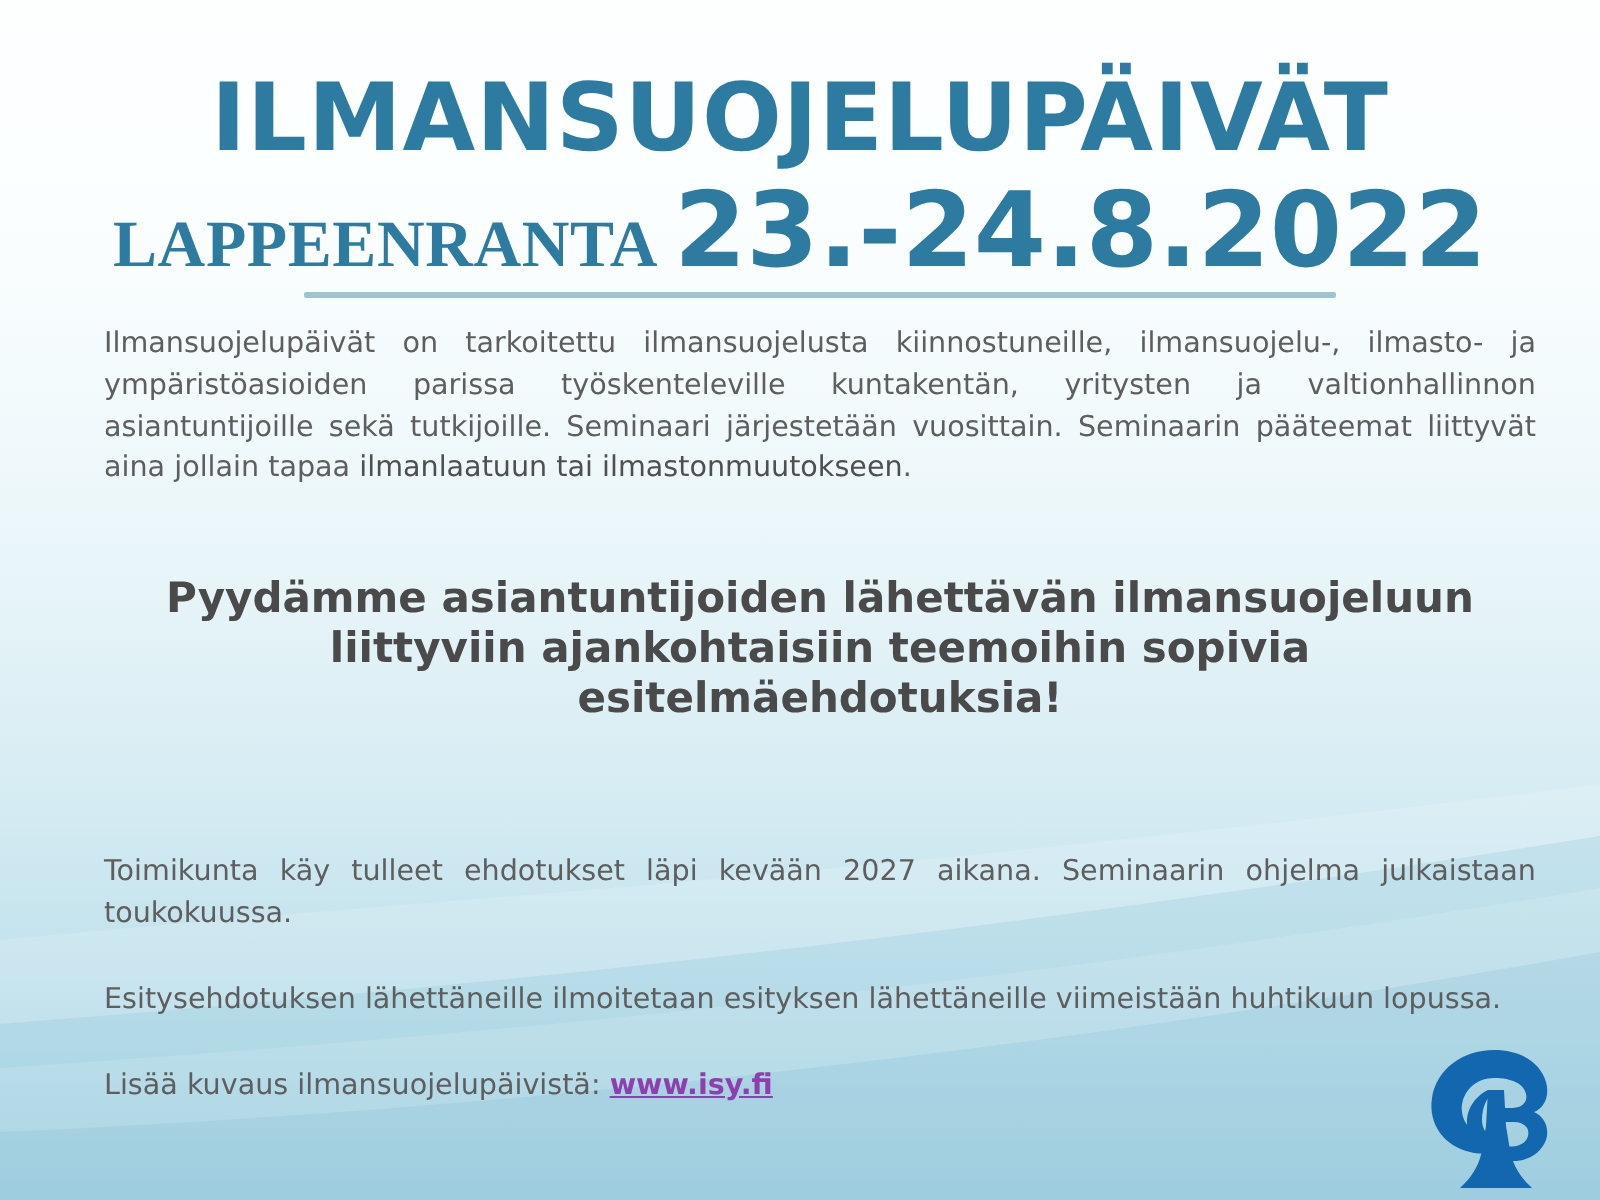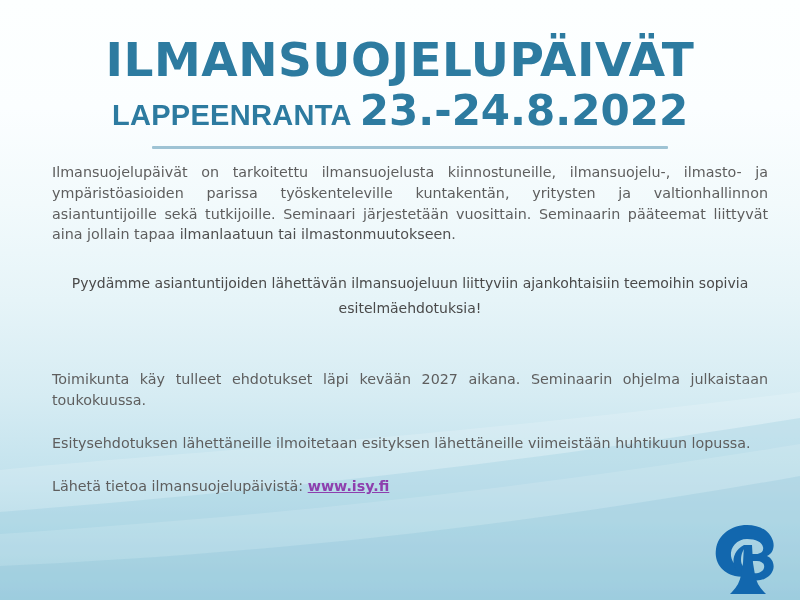--- a/index.html
+++ b/index.html
@@ -53,31 +53,31 @@
     color: #2d7ba0;
     margin: 0;
     white-space: nowrap;
   }
   #subtitle-line {
     margin: 6px 0 0 0;
     line-height: 1.0;
     white-space: nowrap;
   }
   #subtitle-city {
-    font-family: Liberation Sans, sans-serif;
-    font-weight: bold;
-    font-size: 29px;
+    font-family: Liberation Serif, serif;
+    font-weight: bold;
+    font-size: 33px;
     letter-spacing: 0.3px;
     color: #2d7ba0;
     vertical-align: baseline;
   }
   #subtitle-date {
     font-family: "DejaVu Sans", sans-serif;
     font-weight: bold;
-    font-size: 42px;
+    font-size: 52px;
     letter-spacing: 0px;
     color: #2d7ba0;
     vertical-align: baseline;
     margin-left: 8px;
   }
 
   #title-divider {
     position: absolute;
     left: 152px;
     top: 146px;
@@ -104,24 +104,24 @@
     text-align: justify;
     color: #5e5e5e;
   }
   p.para.last-left {
     text-align: left;
   }
   .spacer-md { height: 22px; }
   .spacer-lg { height: 26px; }
 
   #highlight-para {
-    margin: 0;
+    margin: 16px;
     text-align: center;
-    font-weight: normal;
-    font-size: 14px;
+    font-weight: bold;
+    font-size: 21px;
     line-height: 25px;
     color: #4a4a4a;
   }
 
   .bold-inline {
     font-weight: normal;
     color: #4f4f4f;
   }
 
   a.link-email {
@@ -179,21 +179,21 @@
     <div class="spacer-md"></div>
 
     <p class="para">Toimikunta käy tulleet ehdotukset läpi kevään 2027 aikana. Seminaarin ohjelma julkaistaan toukokuussa.</p>
 
     <div class="spacer-md"></div>
 
     <p class="para last-left">Esitysehdotuksen lähettäneille ilmoitetaan esityksen lähettäneille viimeistään huhtikuun lopussa.</p>
 
     <div class="spacer-md"></div>
 
-    <p class="para last-left"><span>Lähetä tietoa ilmansuojelupäivistä: </span><a class="link-web" href="#">www.isy.fi</a></p>
+    <p class="para last-left"><span>Lisää kuvaus ilmansuojelupäivistä: </span><a class="link-web" href="#">www.isy.fi</a></p>
 
   </div>
 
   <svg id="logo" viewBox="0 0 84 77">
     <g fill="#1267ae">
       <path d="M41,2
                C25,2 12,12 10,26
                C8,39 16,50 29,53
                C33,54 38,54 42,53
                L42,46

